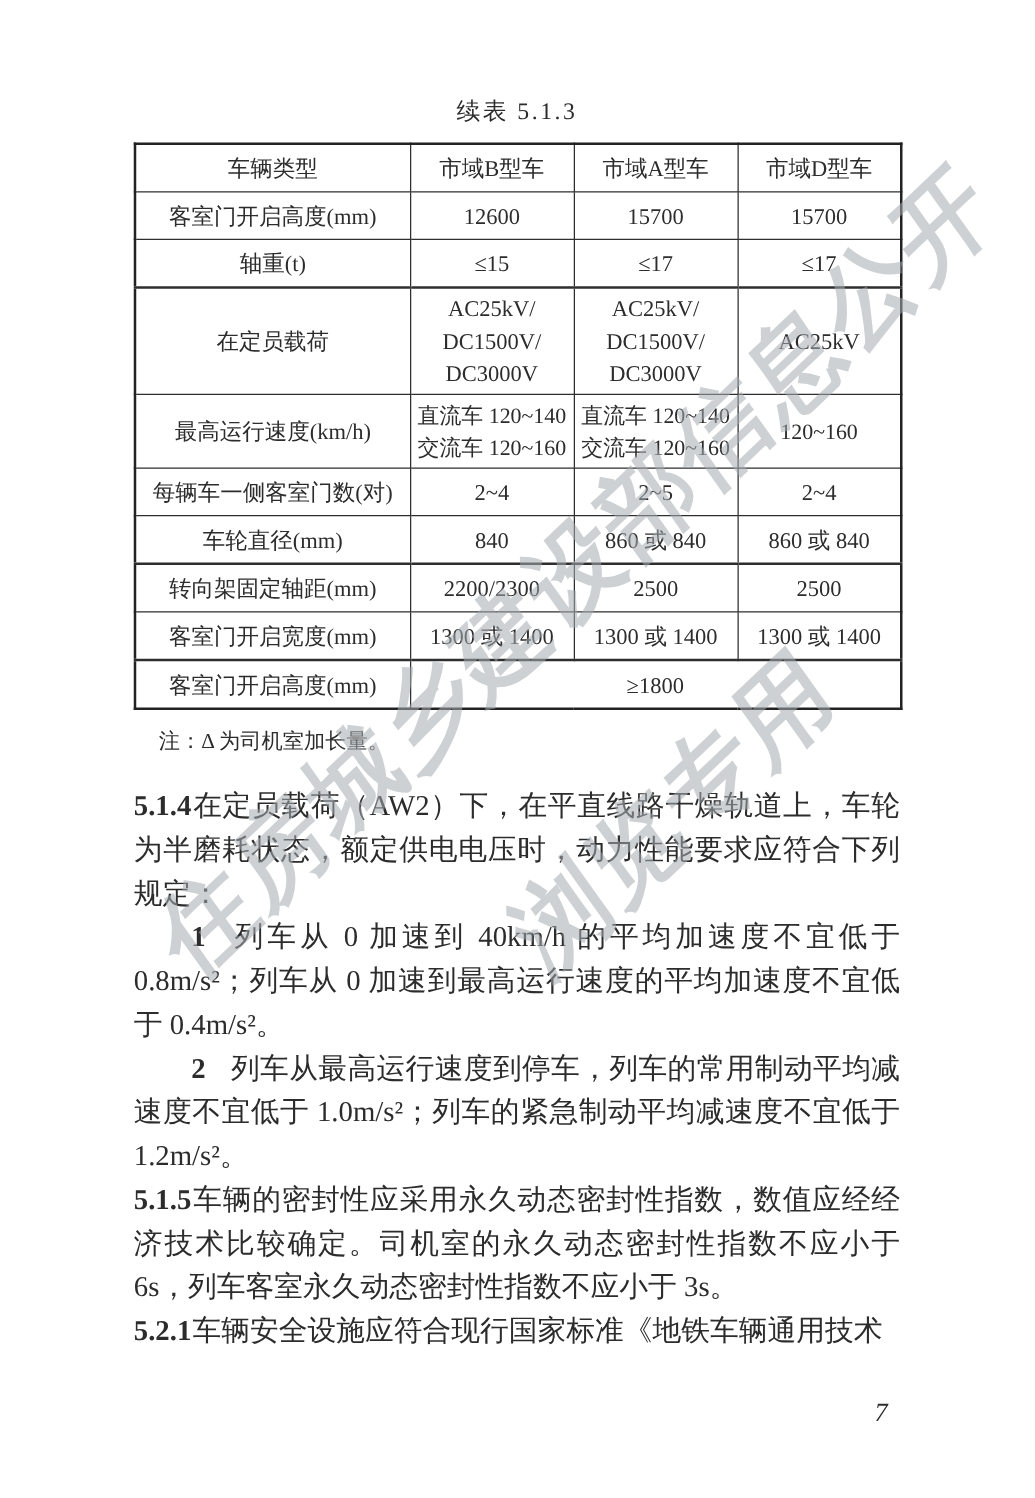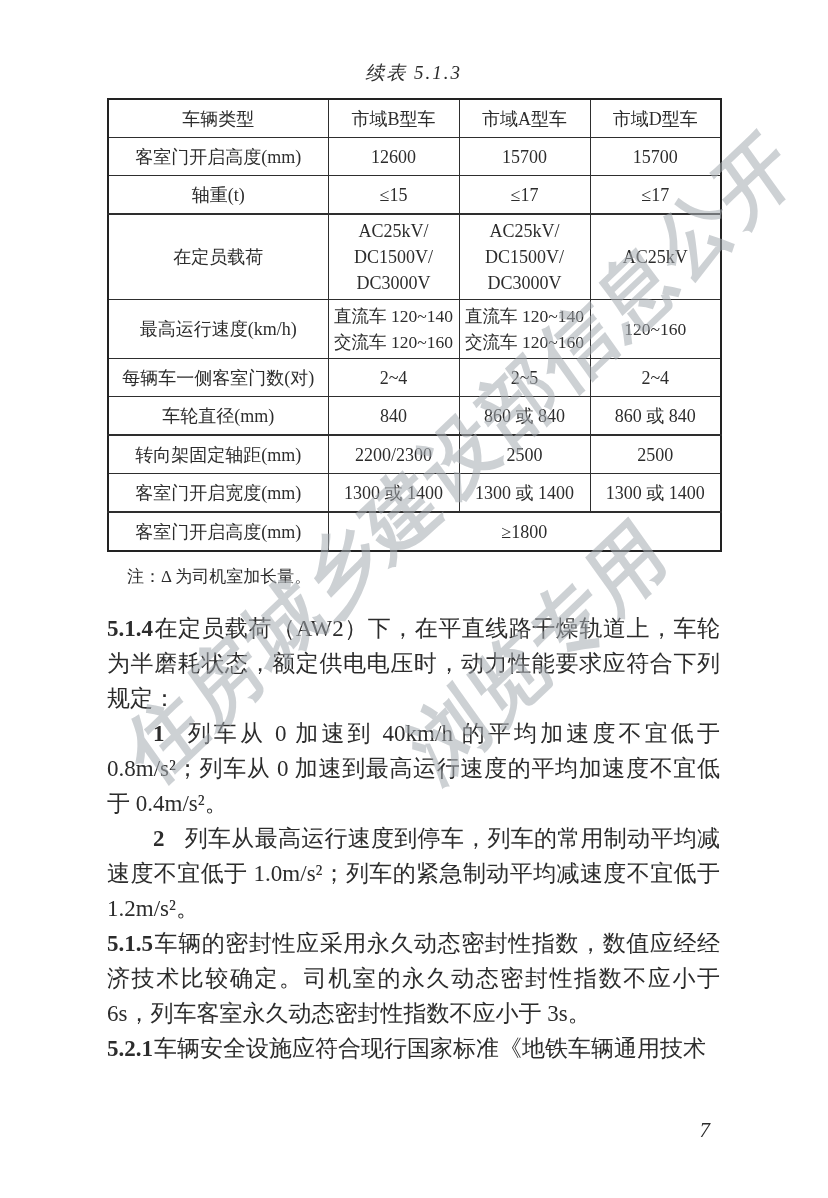--- a/index.html
+++ b/index.html
@@ -29,26 +29,25 @@
     font-size:78px;letter-spacing:3px;
     transform:rotate(-43.5deg) skewX(-8deg);
   }
   .wm2{
     left:378px;top:599px;width:321px;
     font-size:78px;letter-spacing:3px;
     transform:rotate(-43.5deg) skewX(-8deg);
   }
   
   .table-title{
-    padding-top:60px;
+    padding-top:76px;
     text-align:center;
     font-size:19px;
     letter-spacing:2px;
     margin-bottom:12px;
-    font-style:italic;
   }
   table.spec{
     border-collapse:collapse;
     width:613px;
     table-layout:fixed;
     font-size:18px;
   }
   table.spec th,table.spec td{
     border:1px solid #2e2e2e;
     text-align:center;

